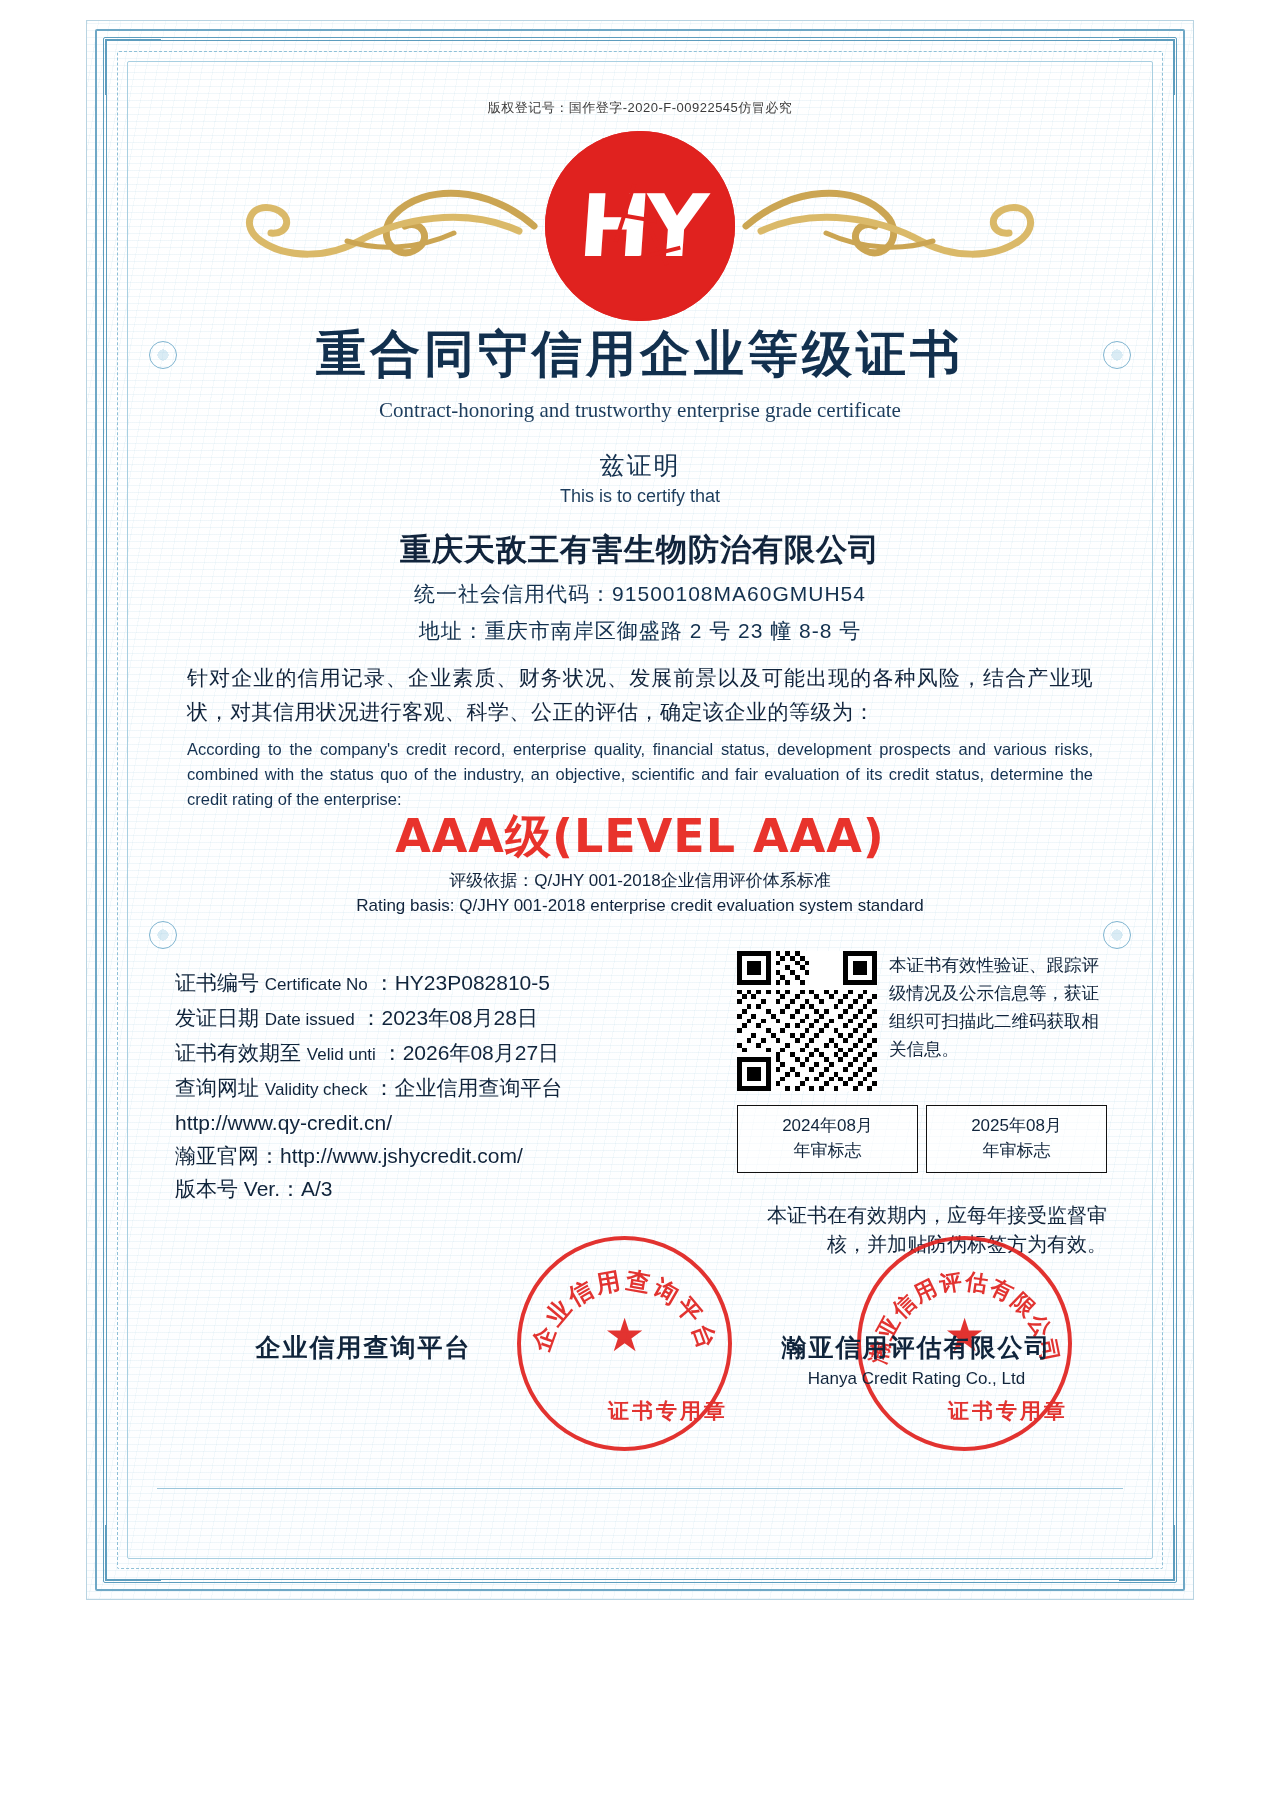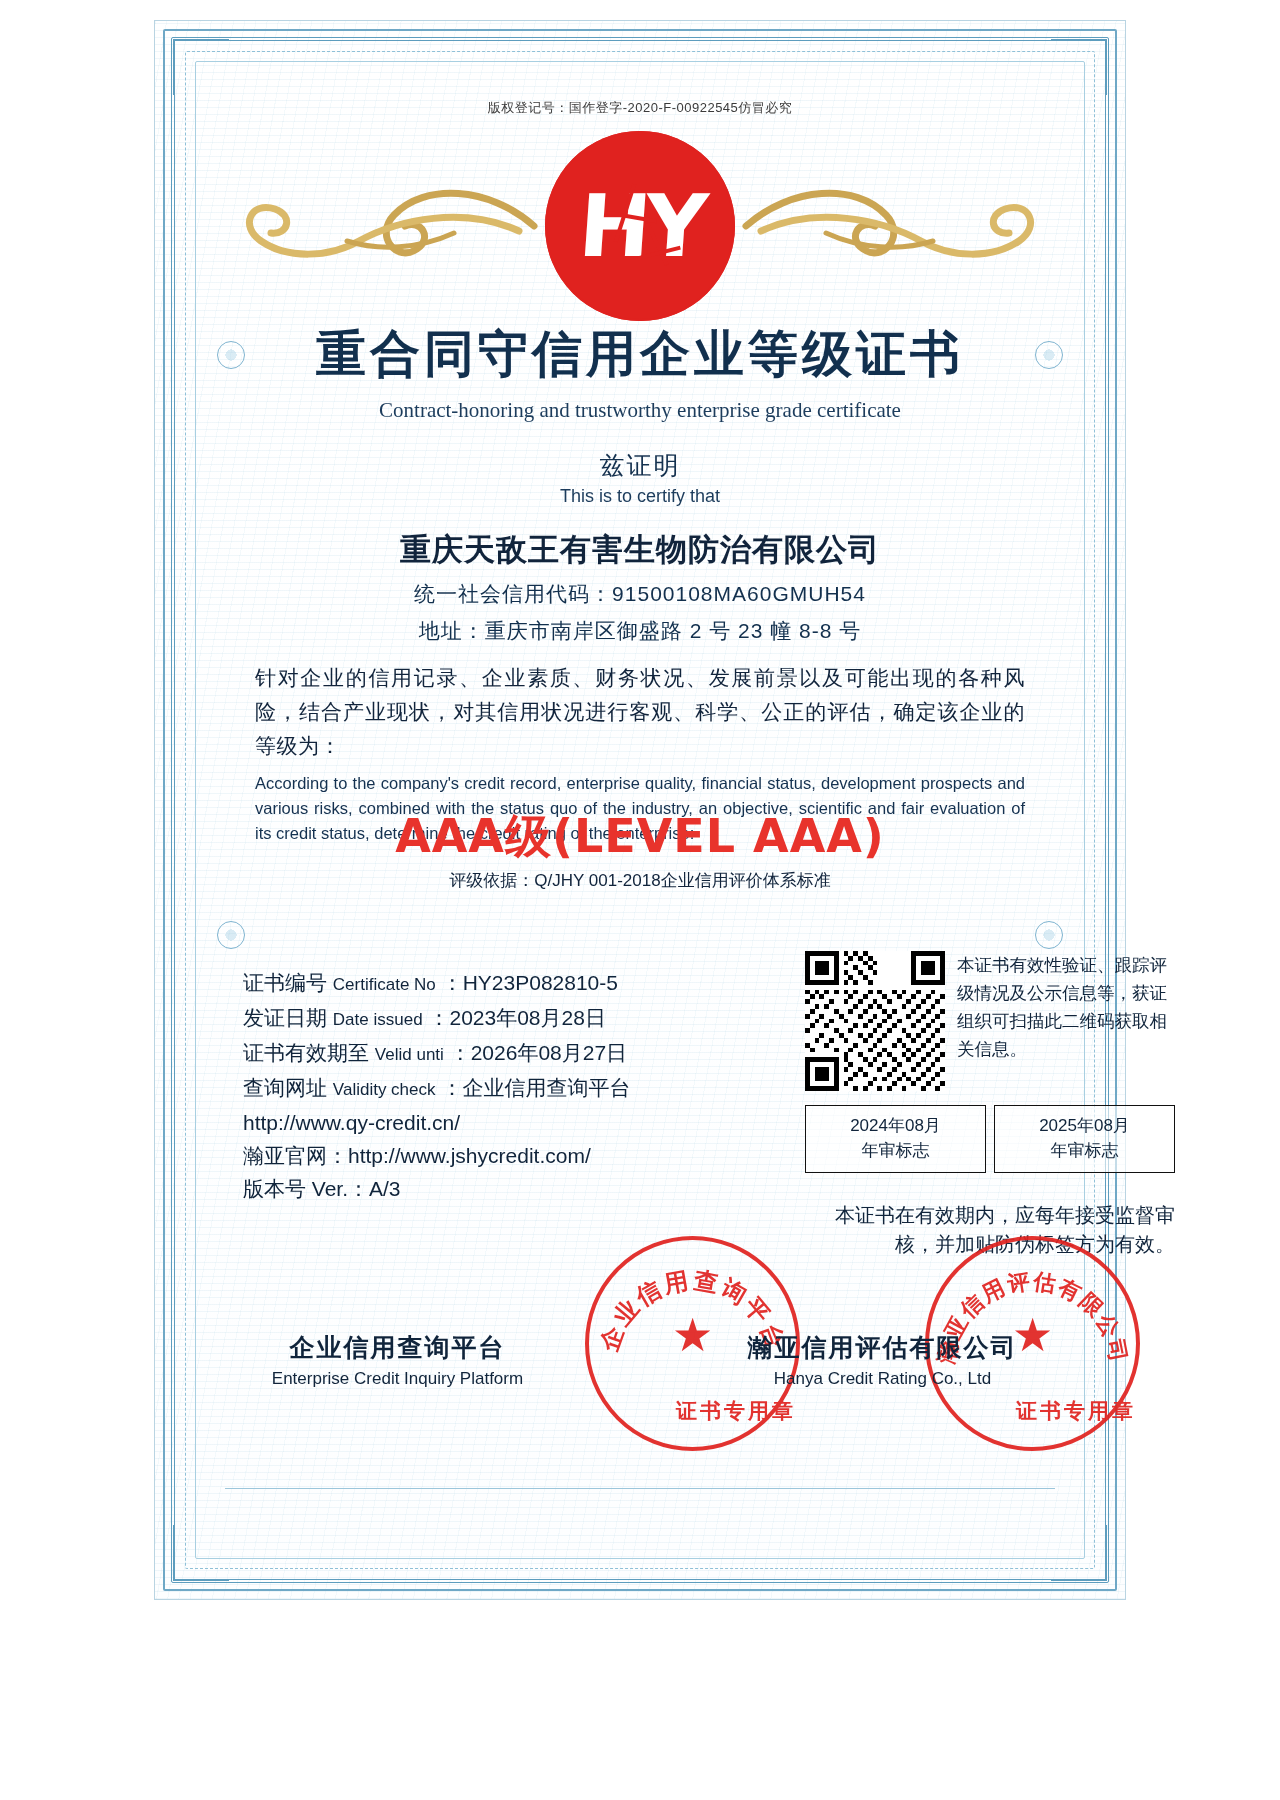--- a/index.html
+++ b/index.html
@@ -4,21 +4,21 @@
 <style>
   html,body{margin:0;padding:0;}
   body{
     width:1280px;height:1800px;
     background:#ffffff;
     font-family:"Liberation Sans","DejaVu Sans",sans-serif;
     overflow:hidden;
   }
   .cert{
     position:relative;
-    width:972px;height:1580px;
+    width:1108px;height:1580px;
     margin:20px auto 0 auto;
     background:
       repeating-linear-gradient(0deg, rgba(140,190,215,0.13) 0px, rgba(140,190,215,0.13) 1px, rgba(255,255,255,0) 1px, rgba(255,255,255,0) 7px),
       repeating-linear-gradient(100deg, rgba(150,200,220,0.10) 0px, rgba(150,200,220,0.10) 1px, rgba(255,255,255,0) 1px, rgba(255,255,255,0) 11px),
       linear-gradient(#ffffff,#fdfeff);
     border:1px solid #b9d4e2;
     box-sizing:border-box;
   }
   
   .frame{
@@ -221,20 +221,21 @@
 
   <div class="body-text">
     <div class="body-cn">针对企业的信用记录、企业素质、财务状况、发展前景以及可能出现的各种风险，结合产业现状，对其信用状况进行客观、科学、公正的评估，确定该企业的等级为：</div>
     <div class="body-en">According to the company's credit record, enterprise quality, financial status, development prospects and various risks, combined with the status quo of the industry, an objective, scientific and fair evaluation of its credit status, determine the credit rating of the enterprise:</div>
   </div>
 
   <div class="level">AAA级(LEVEL AAA)</div>
 
   <div class="basis">
     <div class="basis-cn">评级依据：Q/JHY 001-2018企业信用评价体系标准</div>
+    <div class="basis-en">Rating basis: Q/JHY 001-2018 enterprise credit evaluation system standard</div>
   </div>
 
   <div class="info">
     <div>
       <span>证书编号</span>
       <span class="lbl-en">Certificate No</span>
       <span>：HY23P082810-5</span>
     </div>
     <div>
       <span>发证日期</span>
@@ -508,21 +509,20 @@
         </text>
       </svg>
       <div class="star">★</div>
       <div class="bottom-txt">证书专用章</div>
     </div>
   </div>
 
   <div class="org-names">
     <div class="org">
       <div class="org-cn">企业信用查询平台</div>
-      <div class="org-en">Enterprise Credit Inquiry Platform</div>
     </div>
     <div class="org">
       <div class="org-cn">瀚亚信用评估有限公司</div>
       <div class="org-en">Hanya Credit Rating Co., Ltd</div>
     </div>
   </div>
 
   <div class="divider"></div>
 </div>
 

